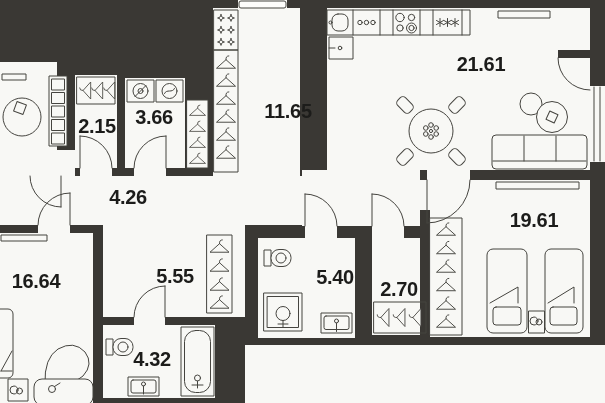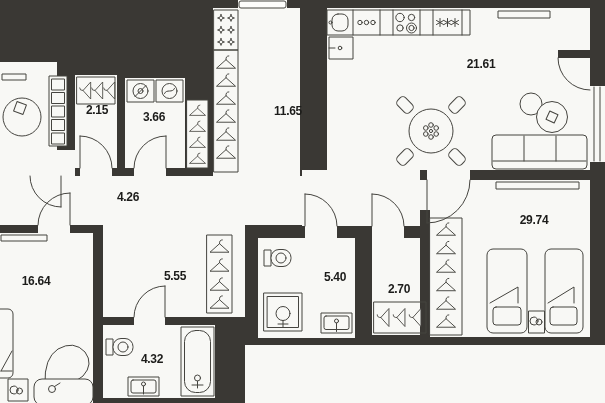--- a/index.html
+++ b/index.html
@@ -4,21 +4,21 @@
 <style>
   :root{ --wall:#3a3834; --floor:#f8f8f5; --line:#45443f; --label:#1c1c1a; }
   html,body{margin:0;padding:0;background:#ffffff;}
   .stage{position:relative;width:605px;height:403px;overflow:hidden;font-family:"Liberation Sans",sans-serif;background:var(--floor);}
   .stage svg{position:absolute;left:0;top:0;}
   .wall{fill:var(--wall);stroke:none;}
   .floor{fill:var(--floor);stroke:none;}
   .ln{fill:none;stroke:var(--line);stroke-width:1;stroke-linecap:round;stroke-linejoin:round;}
   .lnf{fill:var(--floor);stroke:var(--line);stroke-width:1;stroke-linejoin:round;}
   .lnw{fill:#fdfdfb;stroke:var(--line);stroke-width:1;}
-  .lbl{position:absolute;transform:translate(-50%,-50%);font-weight:700;font-size:12px;letter-spacing:-0.3px;color:var(--label);white-space:nowrap;}
+  .lbl{position:absolute;transform:translate(-50%,-50%);font-weight:700;font-size:20px;letter-spacing:-0.3px;color:var(--label);white-space:nowrap;}
 </style>
 </head>
 <body>
 
 <div class="stage">
 <svg width="605" height="403" viewBox="0 0 605 403">
   <defs>
     <g id="hang">
       <path class="lnf" d="M -10,5.5 L 0,-3.5 L 10,5.5 Z"></path>
       <path class="ln" d="M 0,-3.5 Q -0.5,-7.5 3,-7.5"></path>
@@ -308,21 +308,21 @@
       <rect class="lnf" x="34" y="379" width="59" height="26" rx="8"></rect>
       <circle class="ln" cx="52" cy="389" r="3.5"></circle>
       <path class="ln" d="M54.5,386.5 L60,383"></path>
     </g>
   </g>
 </svg>
 
 <div class="lbl" style="left:481px;top:64px">21.61</div>
 <div class="lbl" style="left:288px;top:111px">11.65</div>
 <div class="lbl" style="left:128px;top:197px">4.26</div>
-<div class="lbl" style="left:97px;top:110px">2.15</div>
+<div class="lbl" style="left:97px;top:126px">2.15</div>
 <div class="lbl" style="left:154px;top:117px">3.66</div>
 <div class="lbl" style="left:175px;top:276px">5.55</div>
 <div class="lbl" style="left:335px;top:277px">5.40</div>
 <div class="lbl" style="left:399px;top:289px">2.70</div>
 <div class="lbl" style="left:152px;top:359px">4.32</div>
 <div class="lbl" style="left:36px;top:281px">16.64</div>
-<div class="lbl" style="left:534px;top:220px">29.74</div>
+<div class="lbl" style="left:534px;top:220px">19.61</div>
 </div>
 
 </body></html>

